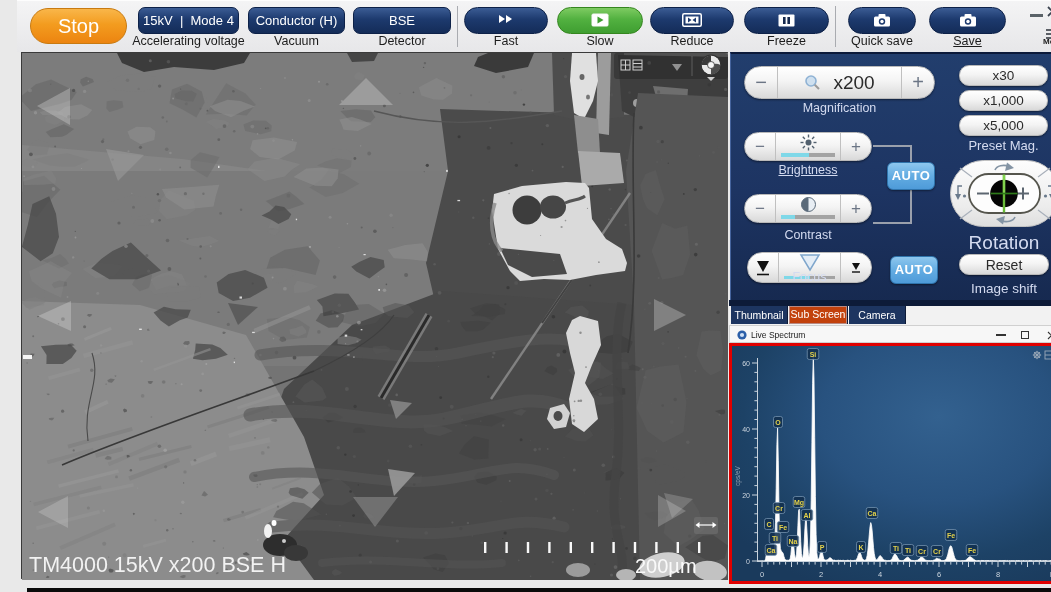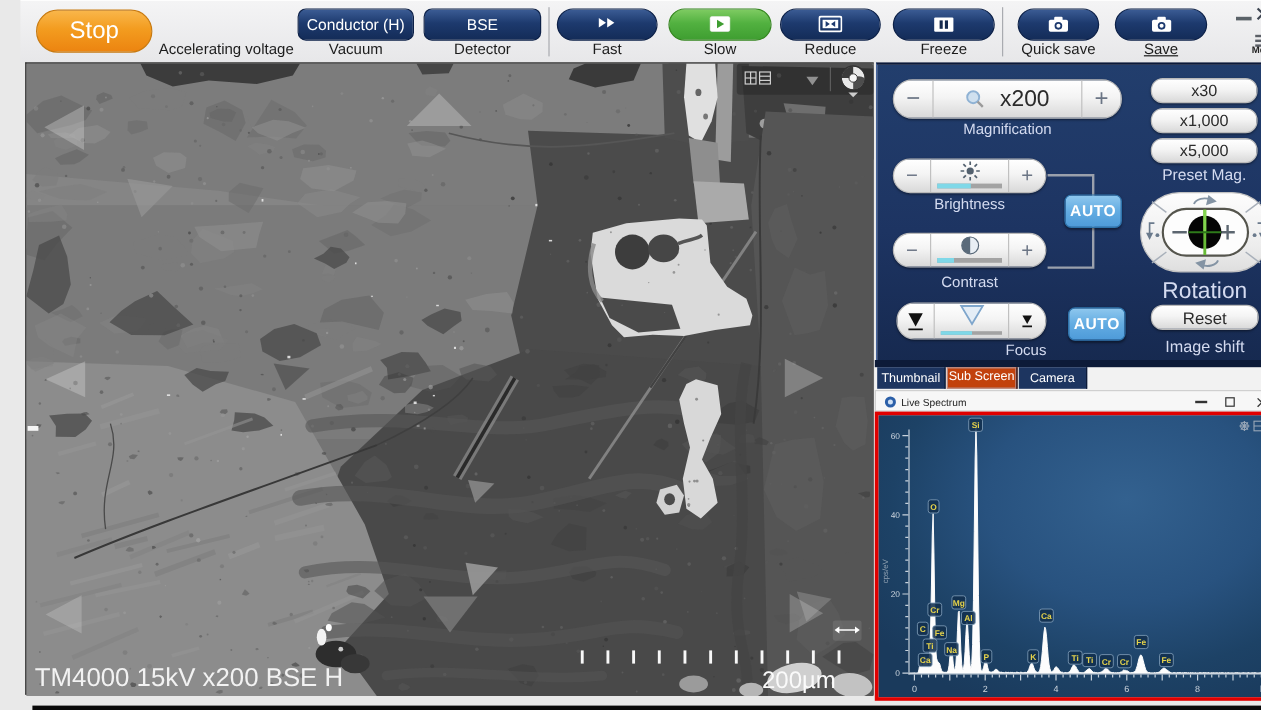--- a/index.html
+++ b/index.html
@@ -45,20 +45,21 @@
 #blackbar { position:absolute; left:10px; top:588px; width:1041px; height:4px; background:#0a0a0a; }
 </style></head>
 <body>
 <div id="root">
 
 <div id="toolbar">
   <div class="abs" style="left:13px;top:7px;width:97px;height:36px;border-radius:18px;
        background:linear-gradient(#f9b64a 0%,#f39c1f 45%,#ec8410 100%);border:1px solid #c87a10;
        color:#fff;font-size:20px;text-align:center;line-height:34px;">Stop</div>
 
+  <div class="tbbtn" style="left:121px;width:101px;">15kV &nbsp;|&nbsp; Mode 4</div>
   <div class="tblab" style="left:109px;width:125px;">Accelerating voltage</div>
   <div class="tbbtn" style="left:231px;width:97px;">Conductor (H)</div>
   <div class="tblab" style="left:231px;width:97px;">Vacuum</div>
   <div class="tbbtn" style="left:336px;width:98px;">BSE</div>
   <div class="tblab" style="left:336px;width:98px;">Detector</div>
   <div class="tbsep" style="left:440px;"></div>
 
   <div class="tbbtn tbpill" style="left:447px;width:84px;"><svg width="16" height="10" viewBox="0 0 16 10" style="vertical-align:1px;">
           <polygon points="1,1 7,5 1,9" fill="#fff"></polygon>
           <polygon points="8,1 14,5 8,9" fill="#fff"></polygon>
@@ -861,21 +862,21 @@
           <line x1="2.8" y1="14.2" x2="4.9" y2="12.1"></line>
               <line x1="12.1" y1="4.9" x2="14.2" y2="2.8"></line>
         </g>
           </svg>
       <div style="position:absolute;left:5px;right:5px;top:20px;height:3.5px;background:#a3a3a3;"></div>
       <div style="position:absolute;left:5px;top:20px;width:28px;height:3.5px;background:#7fd8e8;"></div>
     </div>
     <div class="pdiv"></div>
         <div class="pm" style="width:30px;font-size:17px;">+</div>
   </div>
-  <div class="plab" style="left:13px;top:109px;width:128px;">Brightness</div>
+  <div class="plab" style="left:13px;top:109px;width:128px;text-decoration:underline;">Brightness</div>
 
   <div class="pill" style="left:13px;top:140px;width:128px;height:29px;border-radius:15px;">
     <div class="pm" style="width:30px;font-size:17px;">−</div>
         <div class="pdiv"></div>
     <div style="flex:1;position:relative;">
       <svg width="17" height="17" viewBox="0 0 17 17" style="position:absolute;left:50%;top:1px;margin-left:-8px;">
         <circle cx="8.5" cy="8.5" r="7" fill="#e8eef4" stroke="#5a6a7a" stroke-width="1"></circle>
         <path d="M8.5,1.5 A7,7 0 0 0 8.5,15.5 Z" fill="#5a6a7a"></path>
           </svg>
       <div style="position:absolute;left:5px;right:5px;top:20px;height:3.5px;background:#a3a3a3;"></div>
@@ -907,21 +908,21 @@
       <div style="position:absolute;left:5px;top:22.5px;width:26px;height:3.5px;background:#7fd8e8;"></div>
     </div>
     <div class="pdiv"></div>
     <div style="width:30px;display:flex;align-items:center;justify-content:center;">
       <svg width="12" height="13" viewBox="0 0 12 13">
             <polygon points="2,2 10,2 6,9" fill="#111"></polygon>
             <line x1="2" y1="11" x2="10" y2="11" stroke="#111" stroke-width="1.4"></line>
           </svg>
         </div>
   </div>
-  <div class="plab" style="left:16px;top:231px;width:125px;text-align:right;">Focus</div>
+  <div class="plab" style="left:16px;top:216px;width:125px;">Focus</div>
   <div class="auto" style="left:159px;top:202px;">AUTO</div>
 
   <svg class="abs" style="left:219px;top:106px;" width="110" height="68" viewBox="0 0 110 68">
     <defs>
           <linearGradient id="ovg" x1="0" y1="0" x2="0" y2="1">
       <stop offset="0" stop-color="#fdfdfd"></stop>
             <stop offset="0.7" stop-color="#ececec"></stop>
             <stop offset="1" stop-color="#dedede"></stop>
           </linearGradient>
         </defs>

